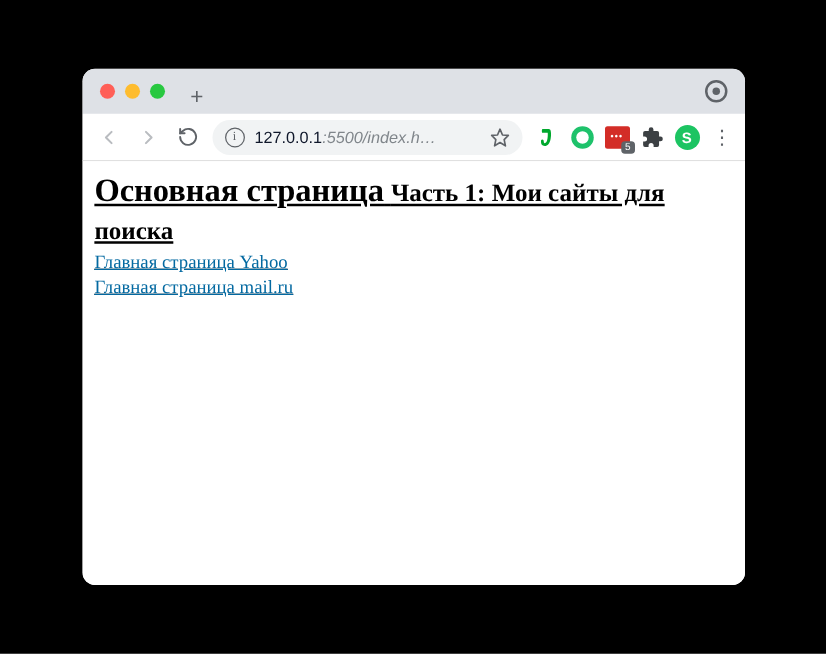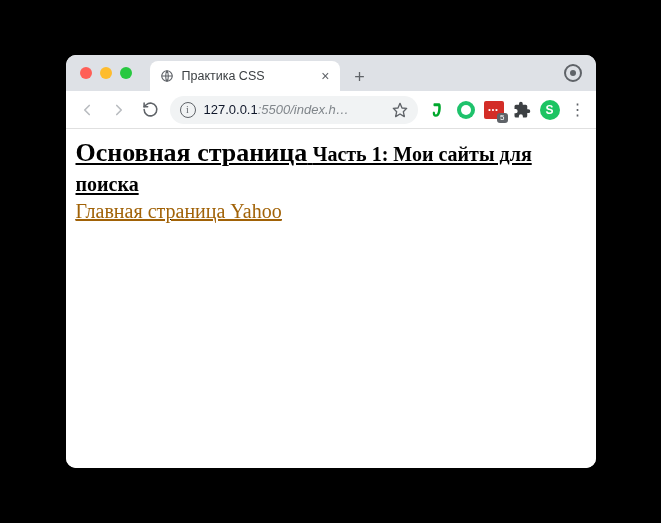--- a/index.html
+++ b/index.html
@@ -156,51 +156,41 @@
   }
   .content .heading {
     font-weight: bold;
     font-size: 22px;
     line-height: 1.25;
     margin-bottom: 2px;
   }
   .content .heading .h1part { font-size: 26px; }
   .content .heading .h2part { font-size: 20px; }
   .content a.link {
-    color: #a16207;
+    color: #0369a1;
     text-decoration: underline;
-    font-size: 20px;
+    font-size: 15px;
     display:inline;
   }
   .content .linkline { line-height: 1.25; }
 
   svg { display:block; }
 </style>
 </head>
 <body>
 
 <div class="window">
 
   <div class="tabbar">
     <div class="traffic">
       <div class="tl red"></div>
       <div class="tl yellow"></div>
       <div class="tl green"></div>
     </div>
 
-    <div class="tab">
-      <span class="favicon">
-        <svg viewBox="0 0 24 24" width="14" height="14" fill="none" stroke="#5f6368" stroke-width="2">
-          <circle cx="12" cy="12" r="9"></circle>
-          <path d="M3 12h18M12 3c3 3 3 15 0 18M12 3c-3 3-3 15 0 18"></path>
-        </svg>
-      </span>
-      <span class="title">Практика CSS</span>
-      <span class="close">×</span>
-    </div>
 
     <div class="newtab">+</div>
 
     <div class="avatar-top">
       <div class="av-circle"></div>
     </div>
   </div>
 
   <div class="toolbar">
     <div class="nav-btn disabled">
@@ -260,15 +250,18 @@
   </div>
 
   <div class="content">
     <div class="heading">
       <span class="h1part">Основная страница</span>
       <span class="h2part">Часть 1: Мои сайты для поиска</span>
     </div>
     <div class="linkline">
       <a href="#" class="link">Главная страница Yahoo</a>
     </div>
+    <div class="linkline">
+      <a href="#" class="link">Главная страница mail.ru</a>
+    </div>
   </div>
 
 </div>
 
 </body></html>

